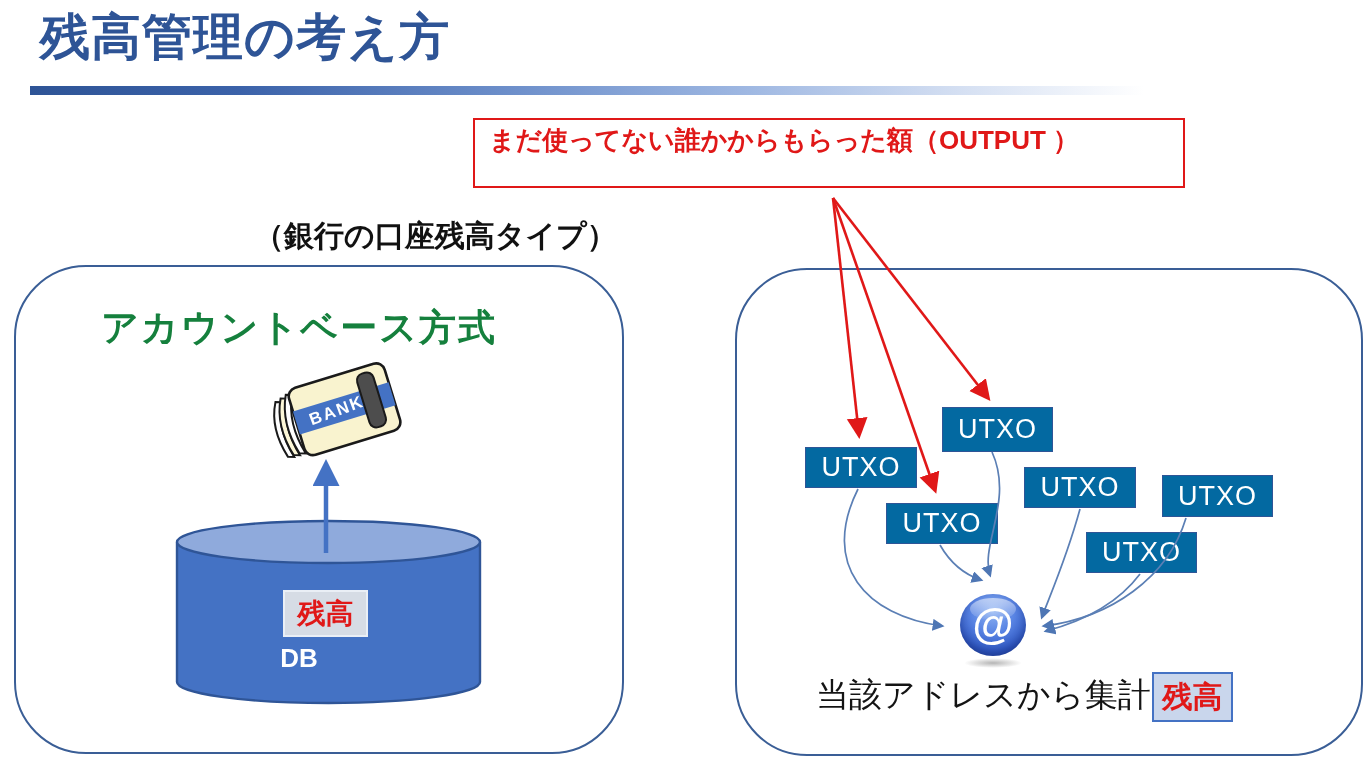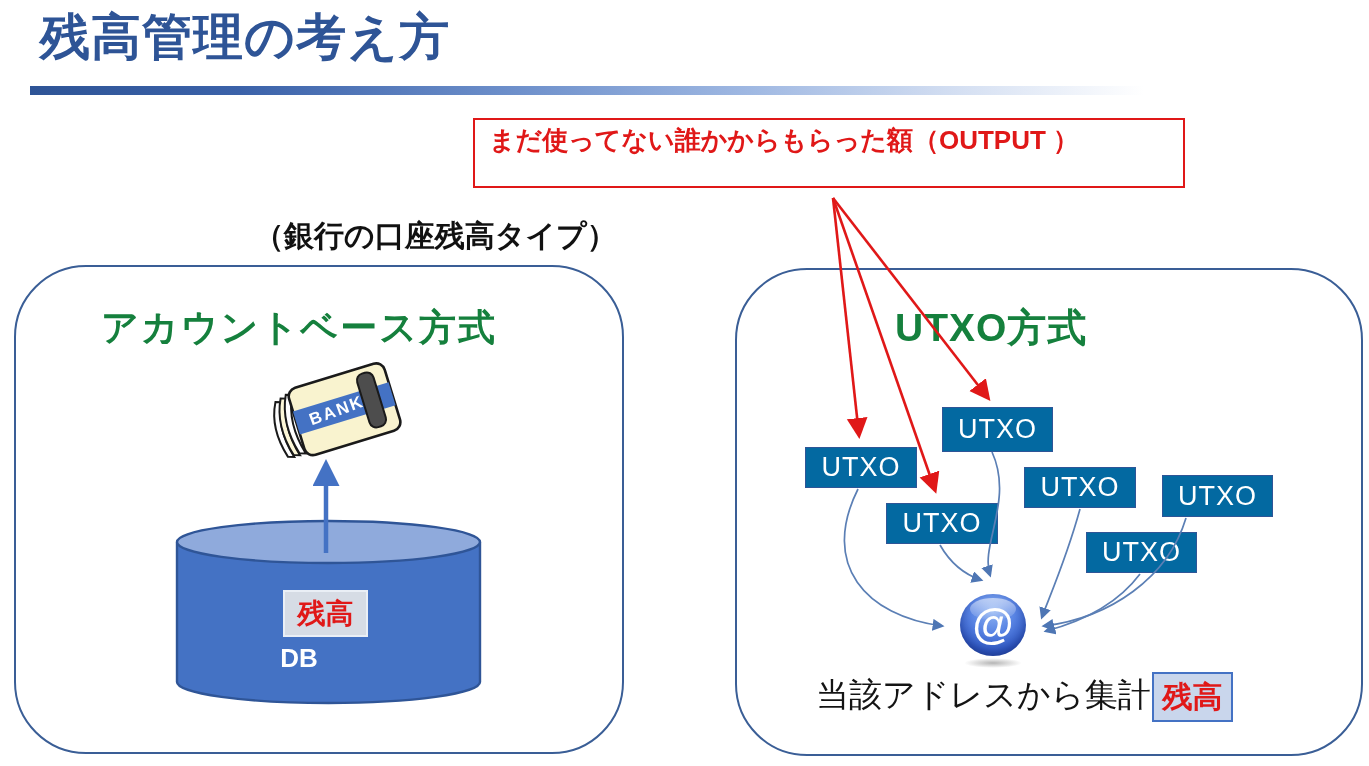--- a/index.html
+++ b/index.html
@@ -118,21 +118,20 @@
 
   <svg class="cylinder" viewBox="0 0 307 190">
     <path d="M2,24 L2,164 A151.5,21 0 0 0 305,164 L305,24" fill="#4472C4" stroke="#2F5597" stroke-width="2.4"></path>
     <ellipse cx="153.5" cy="24" rx="151.5" ry="21" fill="#8FAADC" stroke="#2F5597" stroke-width="2.4"></ellipse>
   </svg>
 
   <div class="balance-box-left">残高</div>
   <div class="db-label">DB</div>
 
   <div class="panel panel-right"></div>
-  <div class="sec-title sec-title-right">UTXO方式</div>
 
   <div class="utxo utxo-0">UTXO</div>
   <div class="utxo utxo-1">UTXO</div>
   <div class="utxo utxo-2">UTXO</div>
   <div class="utxo utxo-3">UTXO</div>
   <div class="utxo utxo-4">UTXO</div>
   <div class="utxo utxo-5">UTXO</div>
 
   <div class="at-shadow"></div>
   <div class="at-ball">@</div>

